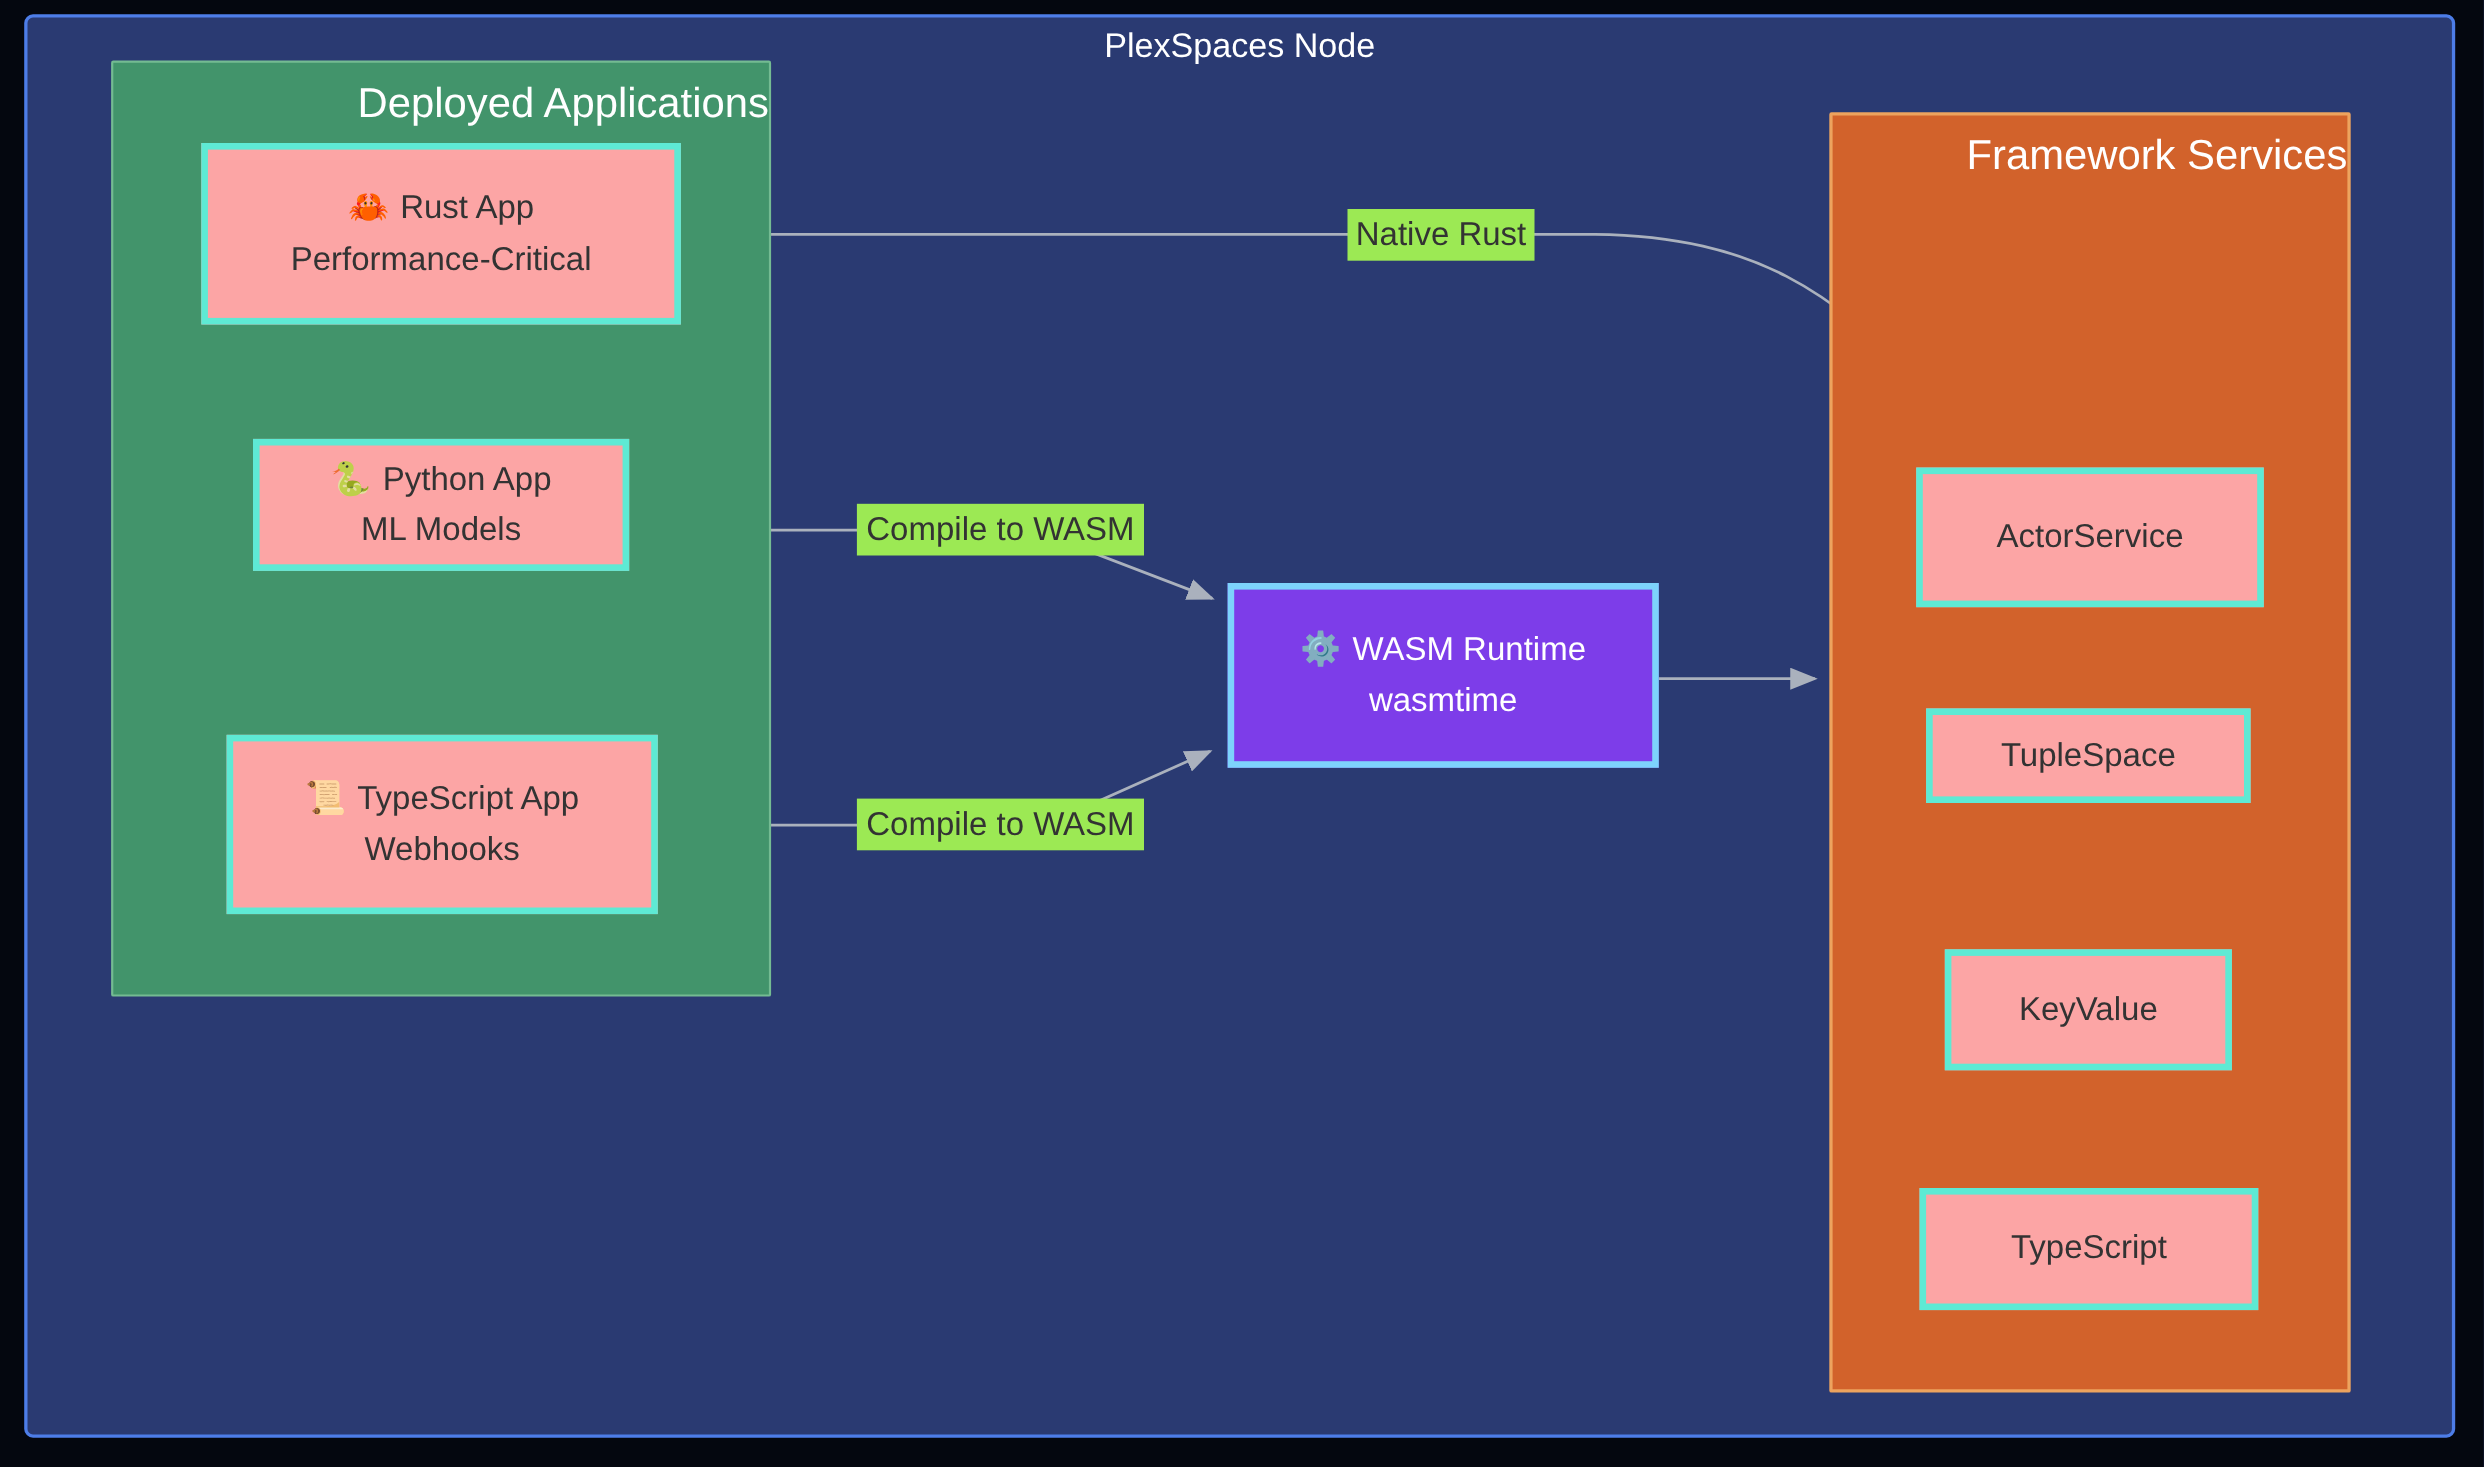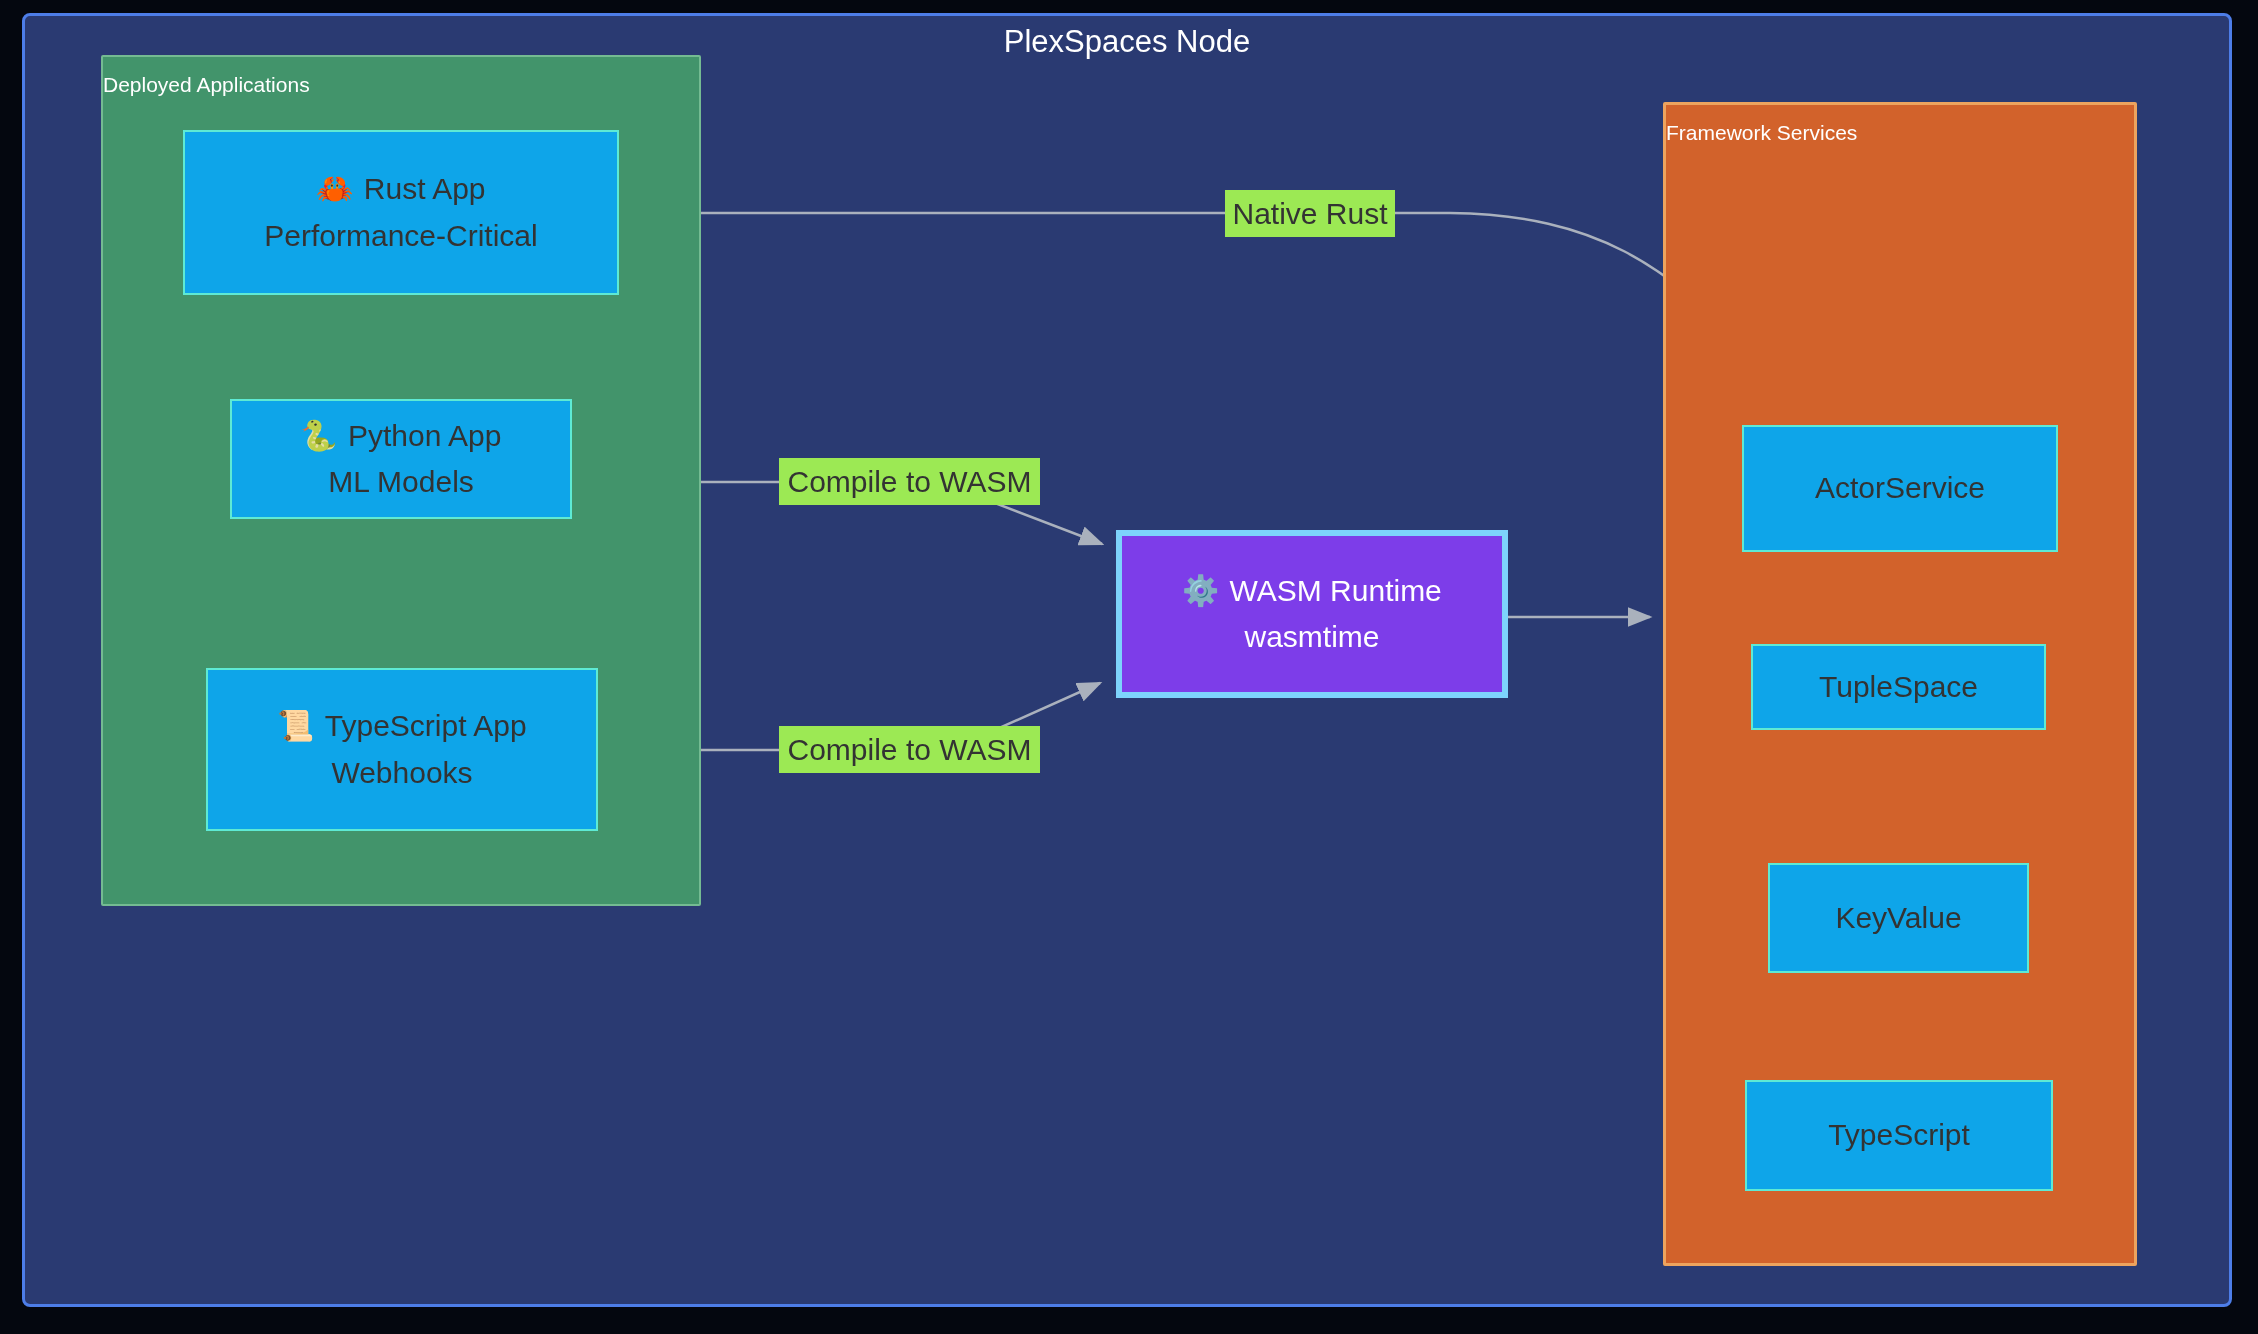--- a/index.html
+++ b/index.html
@@ -22,25 +22,25 @@
   .group-deployed{
     left:101px;top:55px;width:600px;height:851px;
     background:#42946b;border:2px solid #74bb92;border-radius:2px;
   }
   .group-framework{
     left:1663px;top:102px;width:474px;height:1164px;
     background:#d2622b;border:3px solid #eda35e;border-radius:2px;
   }
   .group-title{
     position:absolute;left:0;top:16px;width:100%;
-    text-align:left;color:#ffffff;font-size:21px;
+    text-align:right;color:#ffffff;font-size:38px;
   }
   .dbox{
     position:absolute;box-sizing:border-box;
-    background:#0ea5e9;border:2px solid #5eead4;
+    background:#fca5a5;border:6px solid #5eead4;
     display:flex;flex-direction:column;align-items:center;justify-content:center;
     color:#333333;font-size:30px;line-height:1.55;text-align:center;
   }
   .dbox .line{white-space:nowrap;}
   .dbox .icon{margin-right:10px;}
   .box-rust{left:183px;top:130px;width:436px;height:165px;}
   .box-python{left:230px;top:399px;width:342px;height:120px;}
   .box-ts{left:206px;top:668px;width:392px;height:163px;}
   .box-wasm{
     left:1116px;top:530px;width:392px;height:168px;

